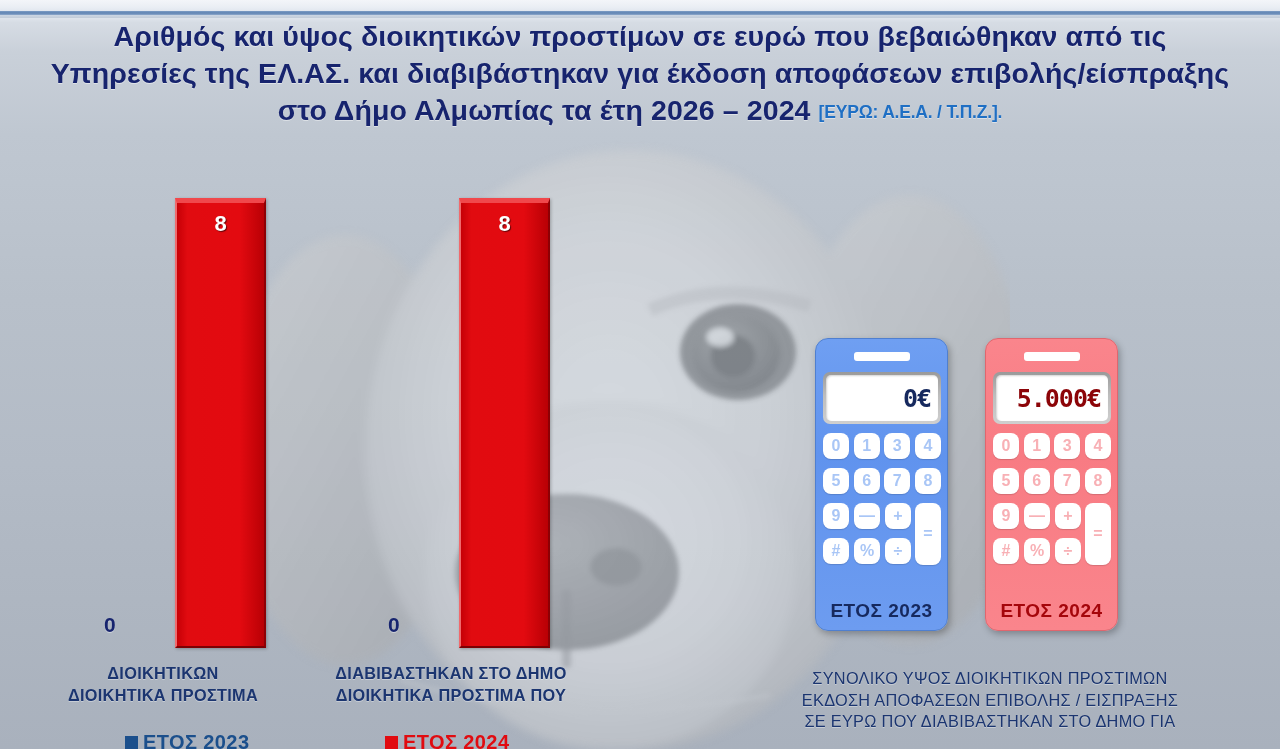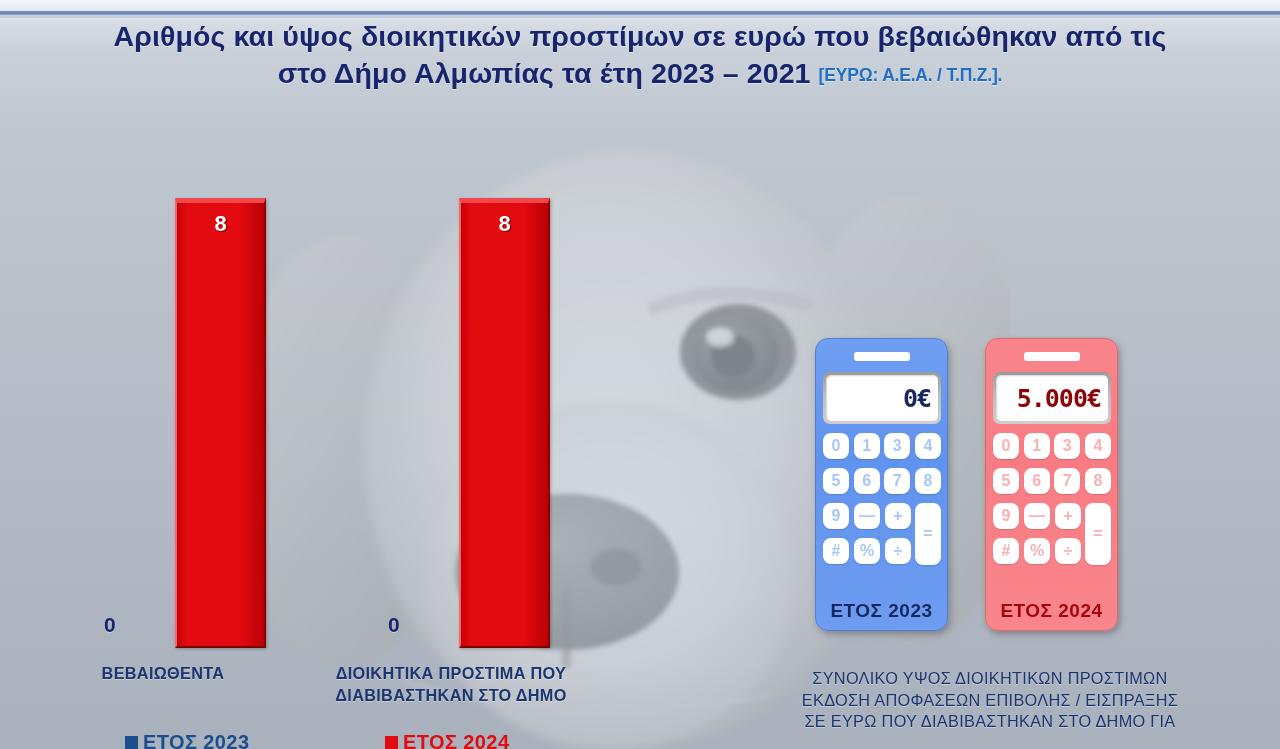--- a/index.html
+++ b/index.html
@@ -181,43 +181,45 @@
         <ellipse cx="483" cy="236" rx="23" ry="22" fill="#241710"></ellipse>
         <ellipse cx="470" cy="217" rx="13" ry="9" fill="#ffffff" opacity=".85"></ellipse>
         <path d="M400 190 Q470 158 560 186" stroke="#9d9c9b" stroke-width="13" fill="none" opacity=".45"></path>
         <path d="M150 560 Q320 612 520 575" stroke="#d8d8d7" stroke-width="4" fill="none" opacity=".5"></path>
       </g>
     </svg>
   </div>
 
   <div class="title">
     <div>Αριθμός και ύψος διοικητικών προστίμων σε ευρώ που βεβαιώθηκαν από τις</div>
+    <div>Υπηρεσίες της ΕΛ.ΑΣ. και διαβιβάστηκαν για έκδοση αποφάσεων επιβολής/είσπραξης</div>
     <div>
-      <span>στο Δήμο Αλμωπίας τα έτη 2023 – 2021</span>
+      <span>στο Δήμο Αλμωπίας τα έτη 2026 – 2024</span>
       <span class="src">[ΕΥΡΩ: Α.Ε.Α. / Τ.Π.Ζ.].</span>
     </div>
   </div>
 
   <div class="bar" style="left:175px;top:198px;height:450px;">
     <span class="bar-val">8</span>
   </div>
   <div class="zero" style="left:104px;top:613px;">0</div>
 
   <div class="bar" style="left:459px;top:198px;height:450px;">
     <span class="bar-val">8</span>
   </div>
   <div class="zero" style="left:388px;top:613px;">0</div>
 
   <div class="catlabel" style="left:18px;top:663px;width:290px;">
-    <div>ΒΕΒΑΙΩΘΕΝΤΑ</div>
+    <div>ΔΙΟΙΚΗΤΙΚΩΝ</div>
+    <div>ΔΙΟΙΚΗΤΙΚΑ ΠΡΟΣΤΙΜΑ</div>
   </div>
 
   <div class="catlabel" style="left:300px;top:663px;width:302px;">
+    <div>ΔΙΑΒΙΒΑΣΤΗΚΑΝ ΣΤΟ ΔΗΜΟ</div>
     <div>ΔΙΟΙΚΗΤΙΚΑ ΠΡΟΣΤΙΜΑ ΠΟΥ</div>
-    <div>ΔΙΑΒΙΒΑΣΤΗΚΑΝ ΣΤΟ ΔΗΜΟ</div>
   </div>
 
   <div class="rightcap" style="left:700px;top:668px;width:580px;">
     <div>ΣΥΝΟΛΙΚΟ ΥΨΟΣ ΔΙΟΙΚΗΤΙΚΩΝ ΠΡΟΣΤΙΜΩΝ</div>
     <div>ΕΚΔΟΣΗ ΑΠΟΦΑΣΕΩΝ ΕΠΙΒΟΛΗΣ / ΕΙΣΠΡΑΞΗΣ</div>
     <div>ΣΕ ΕΥΡΩ ΠΟΥ ΔΙΑΒΙΒΑΣΤΗΚΑΝ ΣΤΟ ΔΗΜΟ ΓΙΑ</div>
   </div>
 
   <div class="legend-item" style="left:125px;top:731px;color:#1b4f8c;">
     <span class="legend-sq" style="background:#1b4f8c;"></span>

